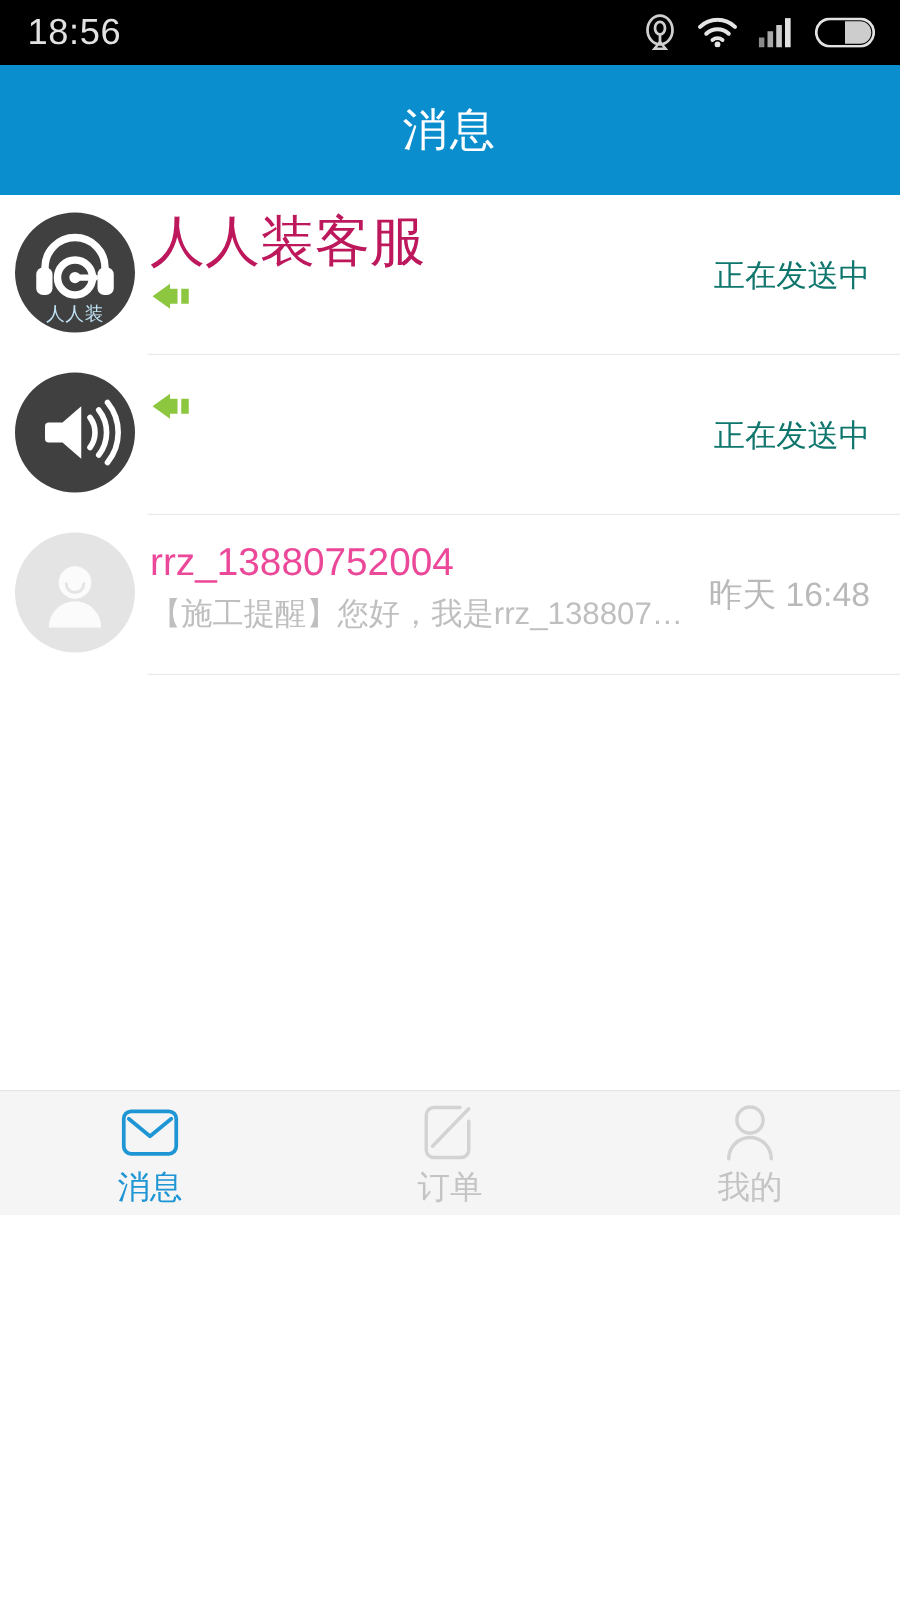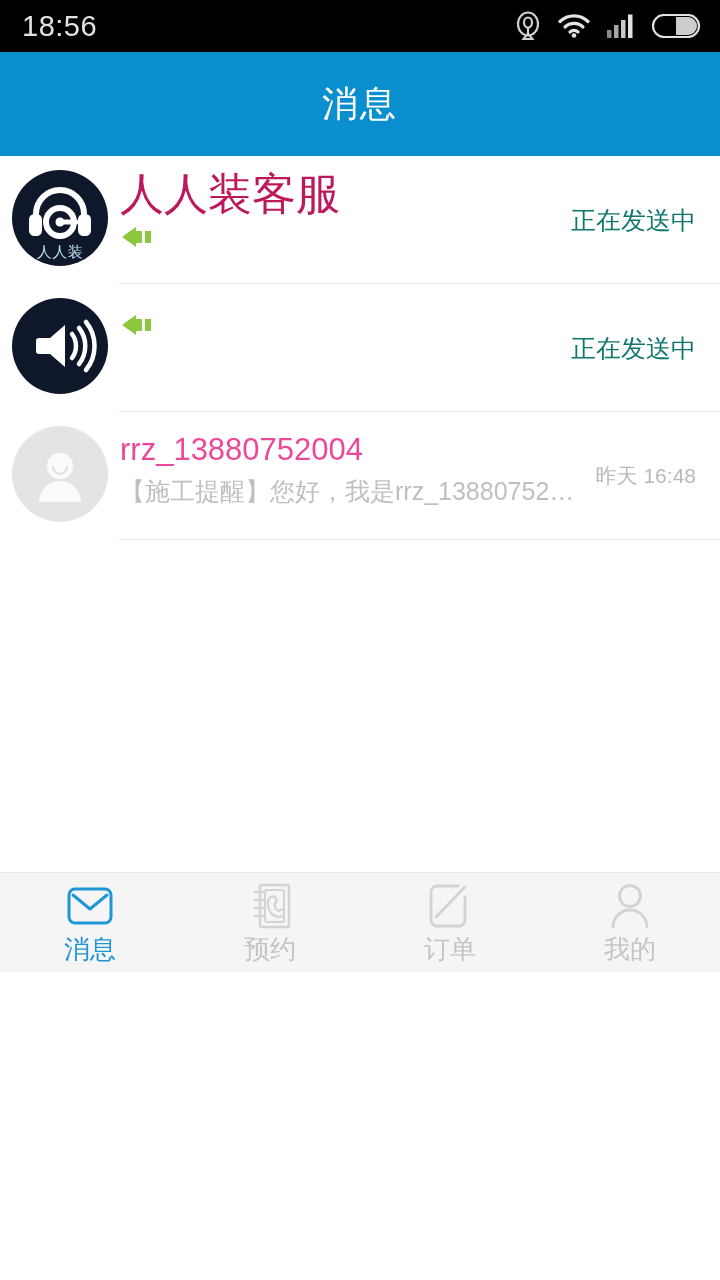--- a/index.html
+++ b/index.html
@@ -29,42 +29,42 @@
   .header-title { color:#ffffff; font-size:36px; font-weight:400; letter-spacing:2px; }
 
   
   .list { flex:1 1 auto; background:#ffffff; }
   .row {
     position:relative; display:flex; align-items:flex-start;
     height:128px; padding:0 24px 0 0;
   }
   .row .avatar-wrap { flex:0 0 120px; display:flex; justify-content:center; padding-top:14px; }
   .avatar { width:96px; height:96px; border-radius:50%; position:relative; overflow:hidden; }
-  .avatar.blue { background:#0f172a; }
+  .avatar.blue { background:#404040; }
   .avatar.grey { background:#e4e4e4; }
   .avatar svg { position:absolute; left:0; top:0; }
   .avatar-brand {
     position:absolute; left:0; right:0; bottom:7px; text-align:center;
     font-size:15px; color:#bfe2f4; letter-spacing:0.5px; line-height:1;
   }
 
   .row-body { flex:1 1 auto; padding-top:18px; min-width:0; position:relative; }
   .row-title { font-size:44px; color:#be185d; line-height:40px; white-space:nowrap; }
   .row-title.mono { font-size:31px; color:#ec4899; }
   .row-sub {
     font-size:25px; color:#bfbfbf; line-height:34px; margin-top:4px;
     white-space:nowrap; overflow:hidden; text-overflow:ellipsis; max-width:470px;
   }
   .row-arrow { margin-top:10px; }
 
   .row-meta {
     flex:0 0 auto; align-self:center; text-align:right;
     font-size:25px; color:#0f766e; white-space:nowrap; padding-left:10px;
   }
-  .row-meta.time { font-size:21px; color:#b9b9b9; }
+  .row-meta.time { font-size:27px; color:#b9b9b9; }
 
   .divider {
     position:absolute; left:118px; right:0; bottom:0;
     height:1px; background:#ececec;
   }
 
   
   .tabbar {
     flex:0 0 100px; background:#f5f5f5; border-top:1px solid #e6e6e6;
     display:flex; align-items:stretch;
@@ -203,31 +203,20 @@
     <div class="tab active">
       <div class="tab-icon">
         <svg width="46" height="40" viewBox="0 0 46 40">
           <rect x="2" y="3" width="42" height="34" rx="6" fill="none" stroke="#1e95d4" stroke-width="3"></rect>
           <path d="M6 9 L23 23 L40 9" fill="none" stroke="#1e95d4" stroke-width="3" stroke-linecap="round" stroke-linejoin="round"></path>
         </svg>
       </div>
       <div class="tab-label">消息</div>
     </div>
 
-    <div class="tab">
-      <div class="tab-icon">
-        <svg width="42" height="46" viewBox="0 0 42 46">
-          <rect x="11" y="2" width="29" height="42" rx="2" fill="none" stroke="#d3d3d3" stroke-width="2.6"></rect>
-          <rect x="16" y="7" width="19" height="32" rx="2" fill="none" stroke="#d3d3d3" stroke-width="2"></rect>
-          <path d="M6 9 H14 M6 17 H14 M6 25 H14 M6 33 H14" stroke="#d3d3d3" stroke-width="2.4" stroke-linecap="round"></path>
-          <path d="M22 14 q4 -2 5 2 q1 3 -1 4 q-1 3 1 6 q2 3 4 1 q4 -2 4 3 q0 4 -5 4 q-9 -1 -11 -11 q-1 -7 3 -9 Z" fill="none" stroke="#d3d3d3" stroke-width="2.2" stroke-linejoin="round"></path>
-        </svg>
-      </div>
-      <div class="tab-label">预约</div>
-    </div>
 
     <div class="tab">
       <div class="tab-icon">
         <svg width="44" height="46" viewBox="0 0 44 46">
           <path d="M30 3 H9 a6 6 0 0 0 -6 6 V37 a6 6 0 0 0 6 6 H31 a6 6 0 0 0 6 -6 V14" fill="none" stroke="#d3d3d3" stroke-width="2.8" stroke-linecap="round"></path>
           <path d="M8 34 L37 4" stroke="#d3d3d3" stroke-width="2.8" stroke-linecap="round"></path>
         </svg>
       </div>
       <div class="tab-label">订单</div>
     </div>

